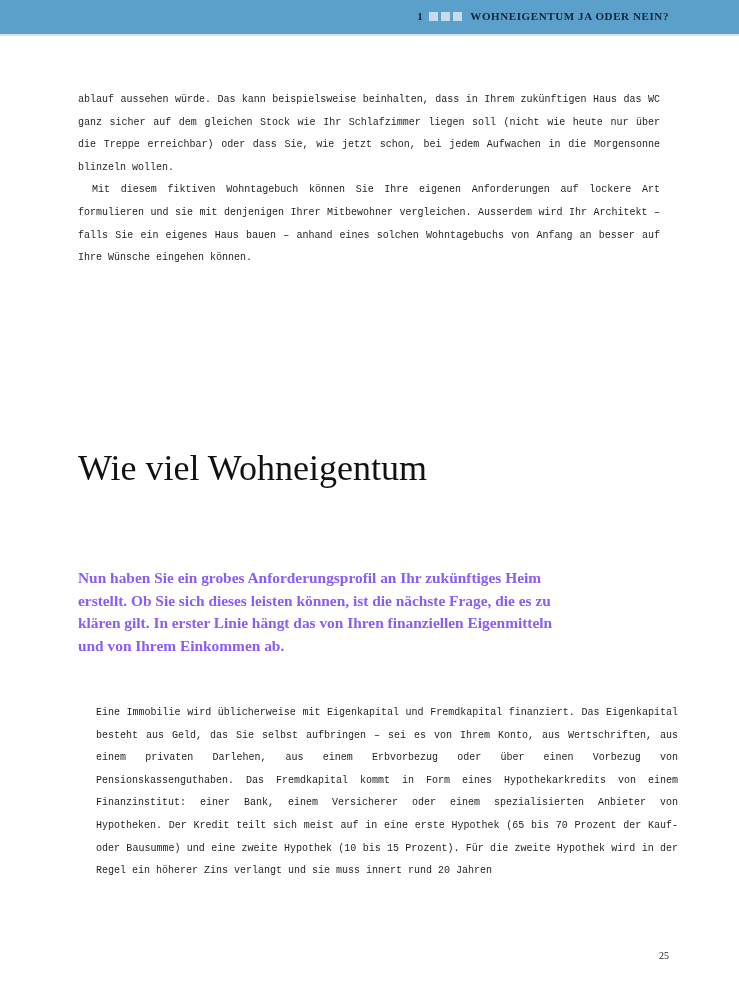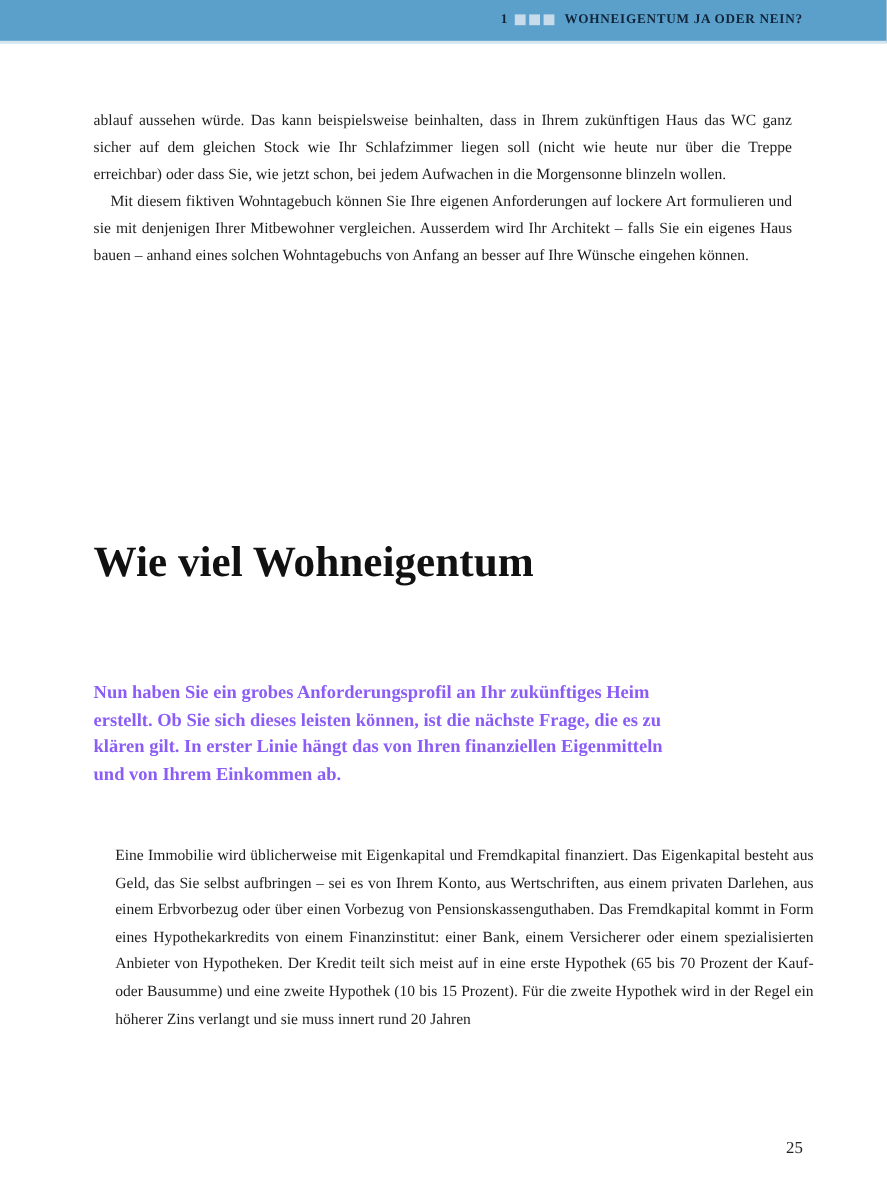--- a/index.html
+++ b/index.html
@@ -7,29 +7,29 @@
          font-family:"Liberation Serif","DejaVu Serif",serif; color:#1e1e1e; }
   .header-bar { position:absolute; left:0; top:0; width:739px; height:34px; background:#5ba0cb;
                 border-bottom:2px solid #d6e6f0; }
   .header-content { position:absolute; right:70px; top:10px; display:flex; align-items:center;
                     font-family:"Liberation Serif",serif; font-weight:bold; font-size:11px;
                     letter-spacing:0.6px; color:#10253a; }
   .chapter-num { margin-right:6px; }
   .squares { display:flex; gap:3px; margin-right:8px; }
   .sq { width:9px; height:9px; background:#c7dbea; display:inline-block; }
   .page { position:absolute; left:78px; top:89px; width:582px; }
-  .body-para { font-size:13px; line-height:22.6px; text-align:justify; margin:0; }
+  .body-para { font-size:10px; line-height:22.6px; text-align:justify; margin:0;font-family:Liberation Mono, monospace; }
   .body-para.indent { text-indent:14px; }
   .h1 { position:absolute; left:78px; top:448px; width:600px; margin:0;
-        font-family:"Liberation Serif",serif; font-weight:bold; font-size:36px; line-height:40px;
+        font-family:"Liberation Serif",serif; font-weight:normal; font-size:36px; line-height:40px;
         color:#111; }
   .lead { position:absolute; left:78px; top:567px; width:500px; margin:0;
           font-family:"Liberation Serif",serif; font-weight:bold; font-size:15.4px; line-height:22.5px; color:#8b5cf6; }
   .body2 { position:absolute; left:96px; top:702px; width:582px; }
-  .page-number { position:absolute; right:70px; top:950px; font-size:14px; color:#222; }
+  .page-number { position:absolute; right:70px; top:950px; font-size:10px; color:#222; }
 </style>
 </head>
 <body>
 
 <div class="header-bar">
   <div class="header-content">
     <span class="chapter-num">1</span>
     <span class="squares">
       <span class="sq"></span>
       <span class="sq"></span>

